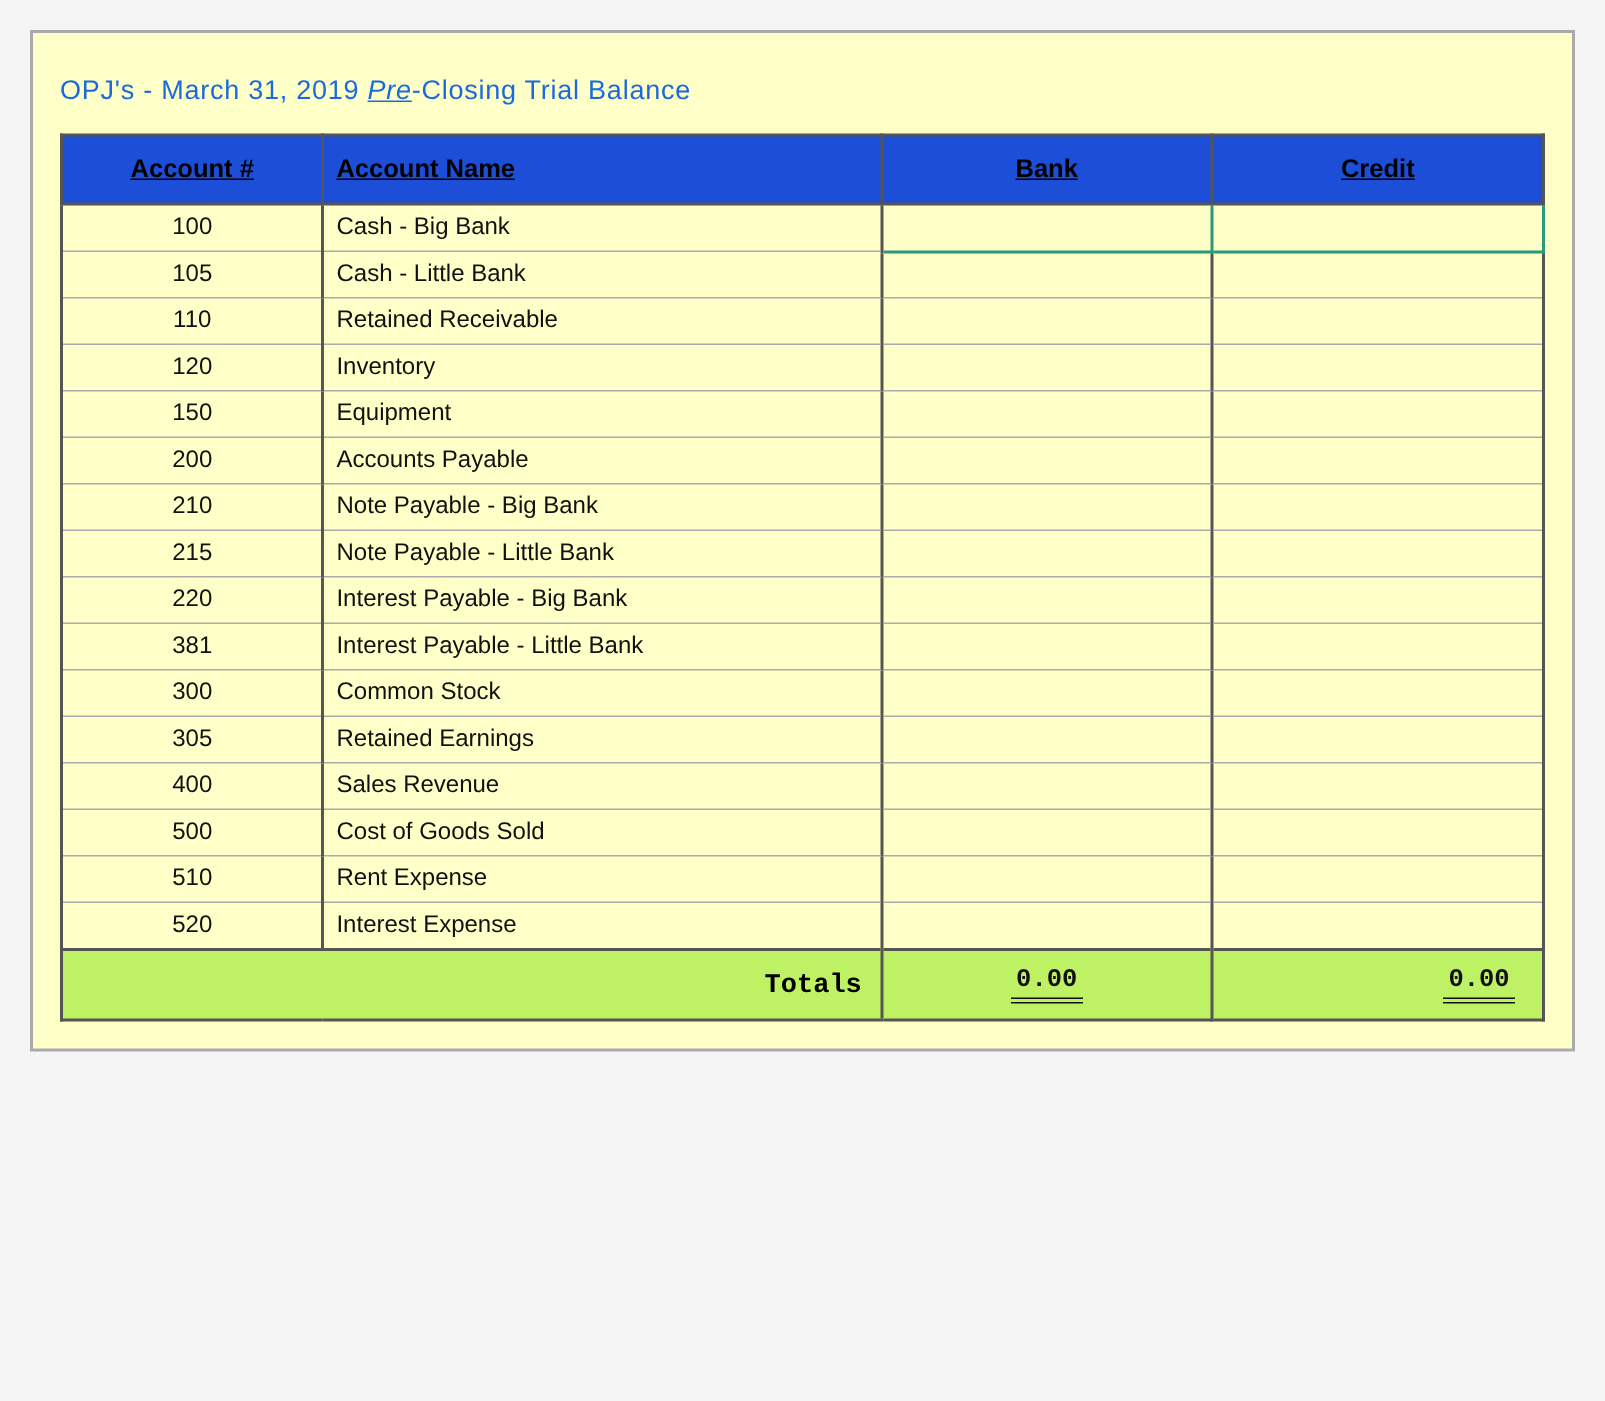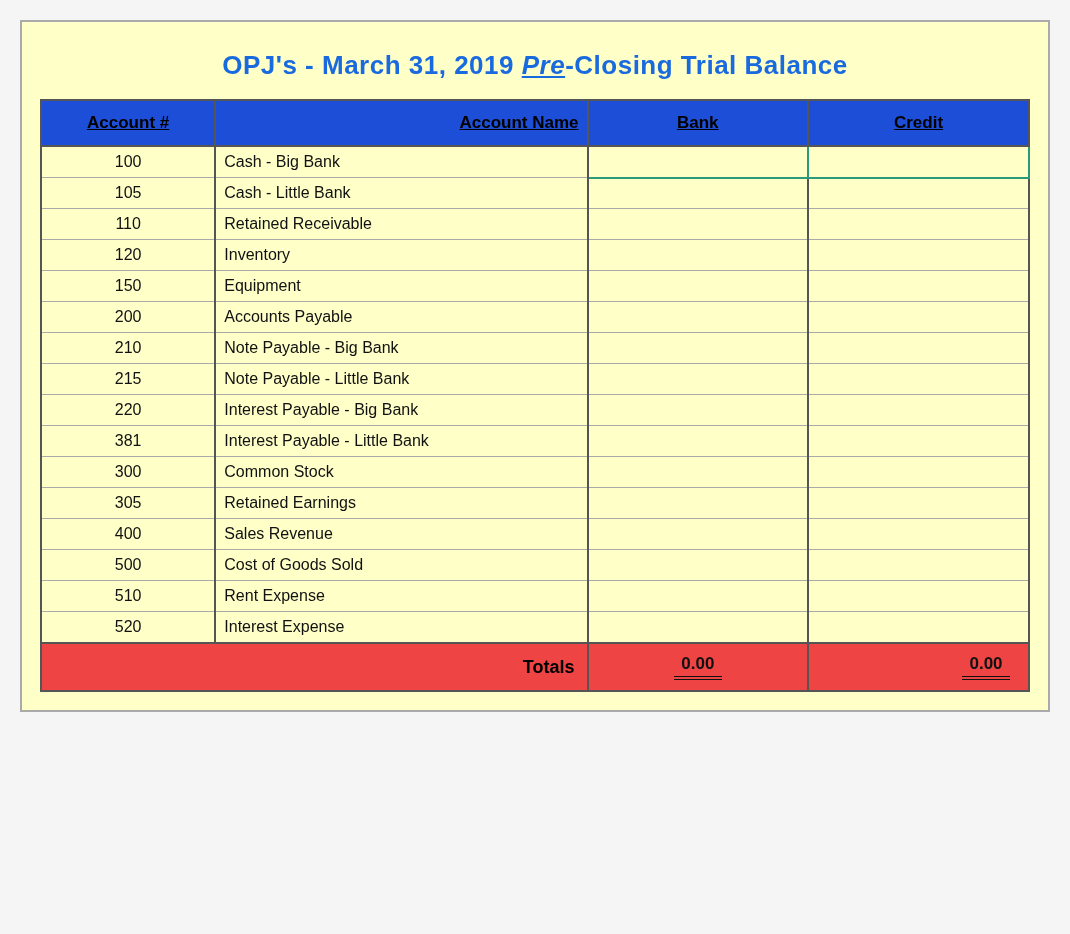--- a/index.html
+++ b/index.html
@@ -12,24 +12,23 @@
       min-height: 934px;
       padding: 20px;
     }
     .page-wrapper {
       background: #ffffc8;
       border: 2px solid #aaa;
       width: 1030px;
       padding: 18px 18px 18px 18px;
     }
     .page-title {
-      text-align: center;
       color: #1a6adf;
-      font-size: 26px;
-      font-weight: bold;
+      font-size: 18px;
+      font-weight: normal;
       padding: 10px 0 18px 0;
       letter-spacing: 0.5px;
     }
     .title-pre {
       text-decoration: underline;
       font-style: italic;
     }
     table {
       width: 100%;
       border-collapse: collapse;
@@ -43,21 +42,21 @@
       font-weight: bold;
       text-decoration: underline;
       text-align: center;
     }
     thead tr th.acct-num {
       width: 180px;
       text-align: center;
     }
     thead tr th.acct-name {
       width: 390px;
-      text-align: right;
+      text-align: left;
     }
     thead tr th.debit {
       width: 230px;
       text-align: center;
     }
     thead tr th.credit {
       width: 230px;
       text-align: center;
     }
     tbody tr td {
@@ -86,25 +85,26 @@
     
     tbody tr:first-child td.debit {
       border: 2px solid #2a9a7a;
     }
     tbody tr:first-child td.credit {
       border-top: 2px solid #2a9a7a;
       border-bottom: 2px solid #2a9a7a;
       border-right: 2px solid #2a9a7a;
     }
     tfoot tr td {
-      background: #ef4444;
+      background: #bef264;
       border: 2px solid #555;
       padding: 10px 12px;
       font-size: 17px;
       font-weight: bold;
+      font-family: Liberation Mono, monospace;
     }
     tfoot tr td.totals-label {
       text-align: right;
       border-right: none;
       font-size: 18px;
     }
     tfoot tr td.totals-debit {
       text-align: center;
       border-left: 2px solid #555;
       border-right: 2px solid #555;

